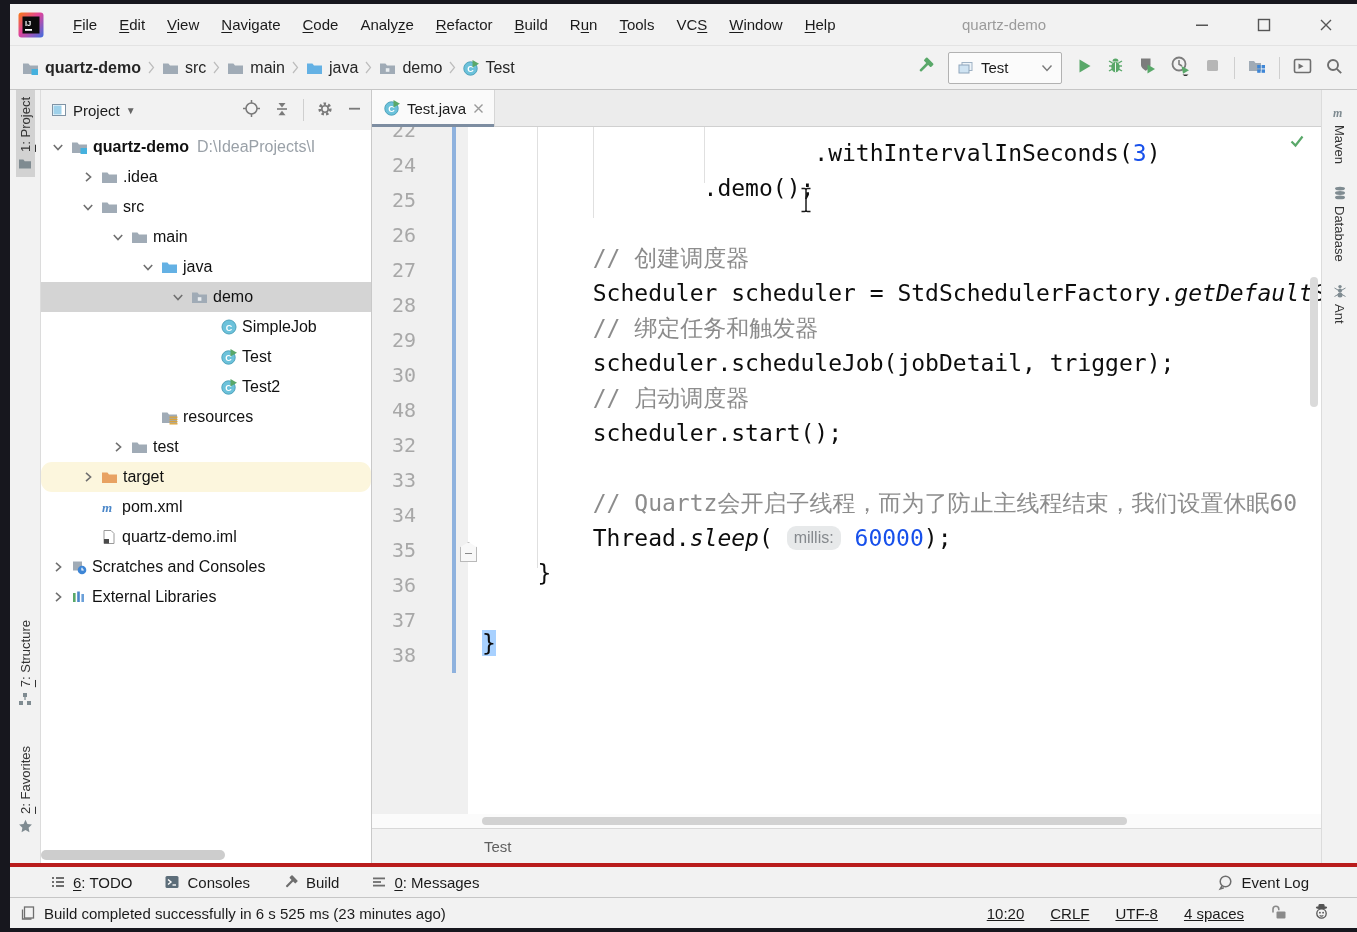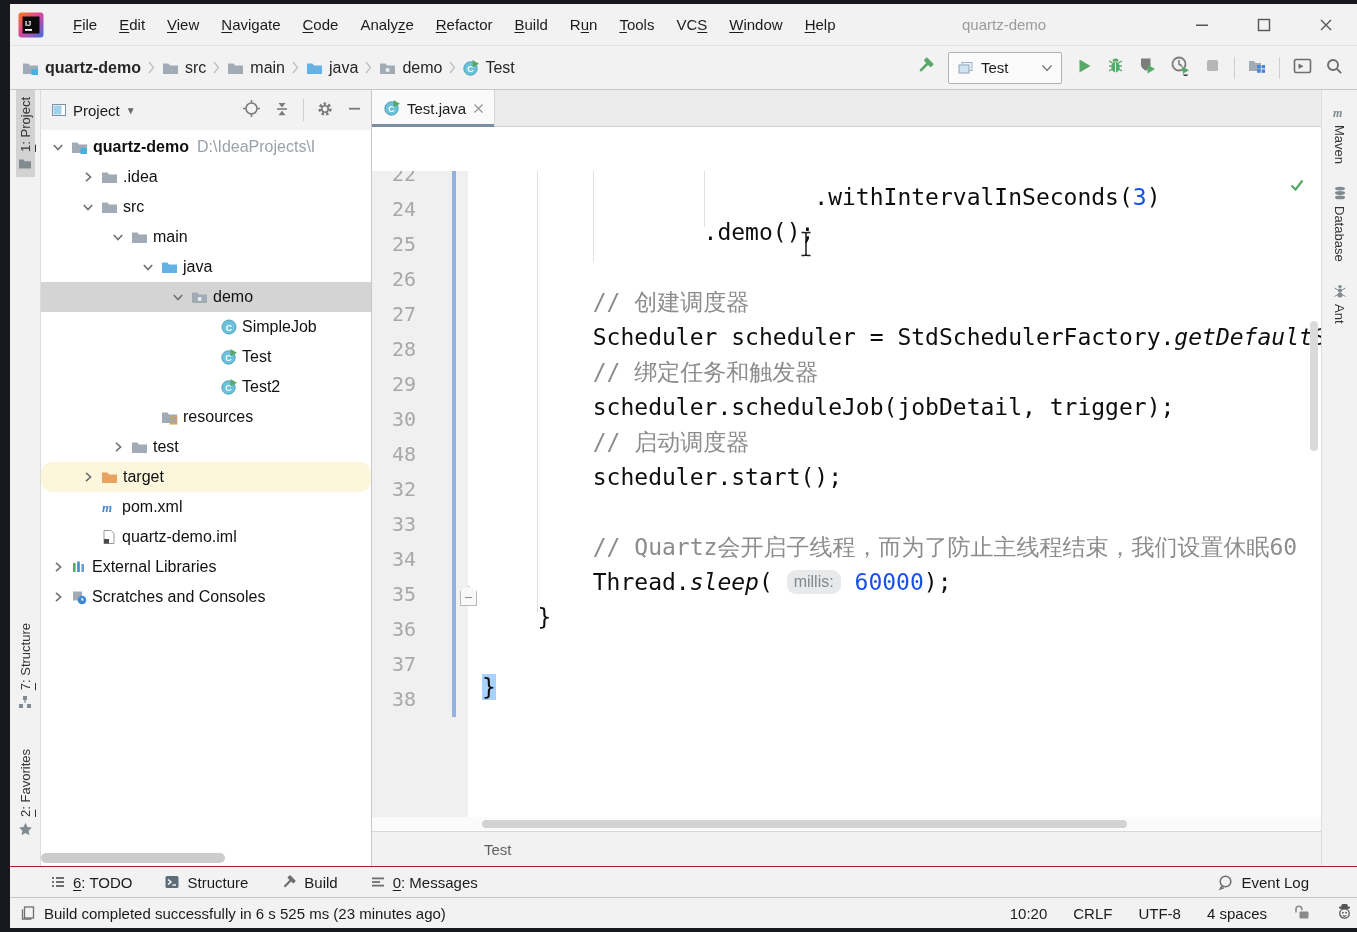--- a/index.html
+++ b/index.html
@@ -71,21 +71,21 @@
 
   
   .editor{flex:1;min-width:0;display:flex;flex-direction:column;background:#fff;}
   .tabbar{height:36px;flex:none;background:#ececec;border-bottom:1px solid #d0d0d0;
           display:flex;align-items:flex-end;}
   .tab{height:36px;display:flex;align-items:center;gap:7px;background:#fafafa;
        padding:0 10px 0 12px;font-size:15px;color:#1b1b1b;position:relative;
        border-right:1px solid #d6d6d6;}
   .tab::after{content:"";position:absolute;left:0;right:0;bottom:-1px;height:3px;
               background:#7d8da1;}
-  .viewport{flex:1;position:relative;overflow:hidden;background:#fff;margin-top:44px;}
+  .viewport{flex:1;position:relative;overflow:hidden;background:#fff;}
   .gutter-bg{position:absolute;left:0;top:0;bottom:0;width:96px;background:#f0f0f0;}
   .vcs-stripe{position:absolute;left:80px;top:0;height:546px;width:4px;background:#8fb2de;}
   .iguide{position:absolute;width:1px;background:#e0e0e0;}
   .rows{position:absolute;left:0;top:0;right:0;}
   .row{height:35px;display:flex;position:relative;}
   .row.cliptop{margin-top:-14px;}
   .ln{width:44px;text-align:right;flex:none;color:#a8a8a8;
       font:20px/35px "DejaVu Sans Mono",monospace;}
   .codeln{margin-left:66px;font:23px/35px "DejaVu Sans Mono",monospace;
           white-space:pre;color:#0d0d0d;}
@@ -106,28 +106,28 @@
            background:#dadada;border-radius:4px;}
   .mouse-cursor{position:absolute;left:427px;top:60px;}
   .hscroll{height:14px;flex:none;background:#fbfbfb;position:relative;}
   .hscroll .thumb{position:absolute;left:110px;top:3px;height:8px;width:645px;
                   background:#d2d2d2;border-radius:4px;}
   .crumbs-bottom{height:34px;flex:none;background:#f2f2f2;border-top:1px solid #d8d8d8;
                  display:flex;align-items:center;padding-left:112px;
                  font-size:15px;color:#5f5f5f;}
 
   
-  .bottombar{height:30px;flex:none;background:#f2f2f2;border-top:1px solid #b91c1c;
+  .bottombar{height:30px;flex:none;background:#f2f2f2;border-top:4px solid #b91c1c;
              display:flex;align-items:center;padding:0 40px;font-size:15px;color:#1b1b1b;}
   .tool-btn{display:flex;align-items:center;gap:7px;margin-right:32px;}
   .eventlog{margin-left:auto;margin-right:8px;display:flex;align-items:center;gap:7px;}
   .statusbar{height:30px;flex:none;background:#f2f2f2;border-top:1px solid #c6c6c6;
-             display:flex;align-items:center;padding:0 4px 0 10px;font-size:15px;color:#1b1b1b;}
+             display:flex;align-items:center;padding:0 27px 0 10px;font-size:15px;color:#1b1b1b;}
   .statusbar .msg{margin-left:8px;}
-  .status-right{margin-left:auto;display:flex;align-items:center;gap:26px;}
+  .status-right{margin-left:auto;display:flex;align-items:center;gap:26px;text-decoration:underline;}
 </style>
 </head>
 <body>
 
 <div class="window">
 
   <div class="titlebar">
     <span class="ic logo">
         <svg width="26" height="26" viewBox="0 0 26 26">
           <defs>
@@ -638,41 +638,41 @@
             <span class="lbl">quartz-demo.iml</span>
           </div>
           <div class="trow" style="padding-left: 4px;">
             <span class="chev">
               <svg width="16" height="16" viewBox="0 0 16 16">
                 <path d="M6 3.8l4.6 4.2L6 12.2" stroke="#707070" stroke-width="1.6" fill="none"></path>
               </svg>
             </span>
             <span class="ic">
               <svg width="16" height="16" viewBox="0 0 16 16">
+                <path d="M2 2.5h9v9H2z" fill="#a0abb6"></path>
+                <circle cx="11" cy="11" r="4.3" fill="#3e86d6"></circle>
+                <path d="M11 8.8v2.2h1.8" stroke="#fff" fill="none" stroke-width="1.2"></path>
+              </svg>
+            </span>
+            <span class="lbl">Scratches and Consoles</span>
+          </div>
+          <div class="trow" style="padding-left: 4px;">
+            <span class="chev">
+              <svg width="16" height="16" viewBox="0 0 16 16">
+                <path d="M6 3.8l4.6 4.2L6 12.2" stroke="#707070" stroke-width="1.6" fill="none"></path>
+              </svg>
+            </span>
+            <span class="ic">
+              <svg width="16" height="16" viewBox="0 0 16 16">
                 <rect x="2" y="4" width="2.6" height="9" fill="#59a869"></rect>
                 <rect x="6.2" y="2.5" width="2.6" height="10.5" fill="#4b87c9"></rect>
                 <rect x="10.4" y="5" width="2.6" height="8" fill="#6aa0d9"></rect>
               </svg>
             </span>
             <span class="lbl">External Libraries</span>
-          </div>
-          <div class="trow" style="padding-left: 4px;">
-            <span class="chev">
-              <svg width="16" height="16" viewBox="0 0 16 16">
-                <path d="M6 3.8l4.6 4.2L6 12.2" stroke="#707070" stroke-width="1.6" fill="none"></path>
-              </svg>
-            </span>
-            <span class="ic">
-              <svg width="16" height="16" viewBox="0 0 16 16">
-                <path d="M2 2.5h9v9H2z" fill="#a0abb6"></path>
-                <circle cx="11" cy="11" r="4.3" fill="#3e86d6"></circle>
-                <path d="M11 8.8v2.2h1.8" stroke="#fff" fill="none" stroke-width="1.2"></path>
-              </svg>
-            </span>
-            <span class="lbl">Scratches and Consoles</span>
           </div>
         </div>
       <div class="proj-hscroll">
         <div class="thumb"></div>
       </div>
     </div>
 
     <div class="editor">
       <div class="tabbar">
         <div class="tab">
@@ -850,21 +850,21 @@
           <span class="lbl"><u>6</u>: TODO</span>
         </span>
         <span class="tool-btn">
           <span class="ic">
             <svg width="16" height="16" viewBox="0 0 16 16">
               <rect x="1.5" y="2" width="13" height="12" rx="1.5" fill="#5c6d79"></rect>
               <path d="M4 5.5l3 2.5-3 2.5" stroke="#fff" stroke-width="1.4" fill="none"></path>
               <line x1="8.5" y1="11" x2="12" y2="11" stroke="#fff" stroke-width="1.4"></line>
             </svg>
           </span>
-          <span class="lbl">Structure</span>
+          <span class="lbl">Consoles</span>
         </span>
         <span class="tool-btn">
           <span class="ic">
             <svg width="17" height="17" viewBox="0 0 20 20">
               <g fill="#6e6e6e" transform="rotate(45 10 10)">
                 <rect x="8.8" y="4" width="2.6" height="13" rx="1"></rect>
                 <rect x="5" y="2.5" width="10" height="4.5" rx="1"></rect>
               </g>
             </svg>
           </span>

